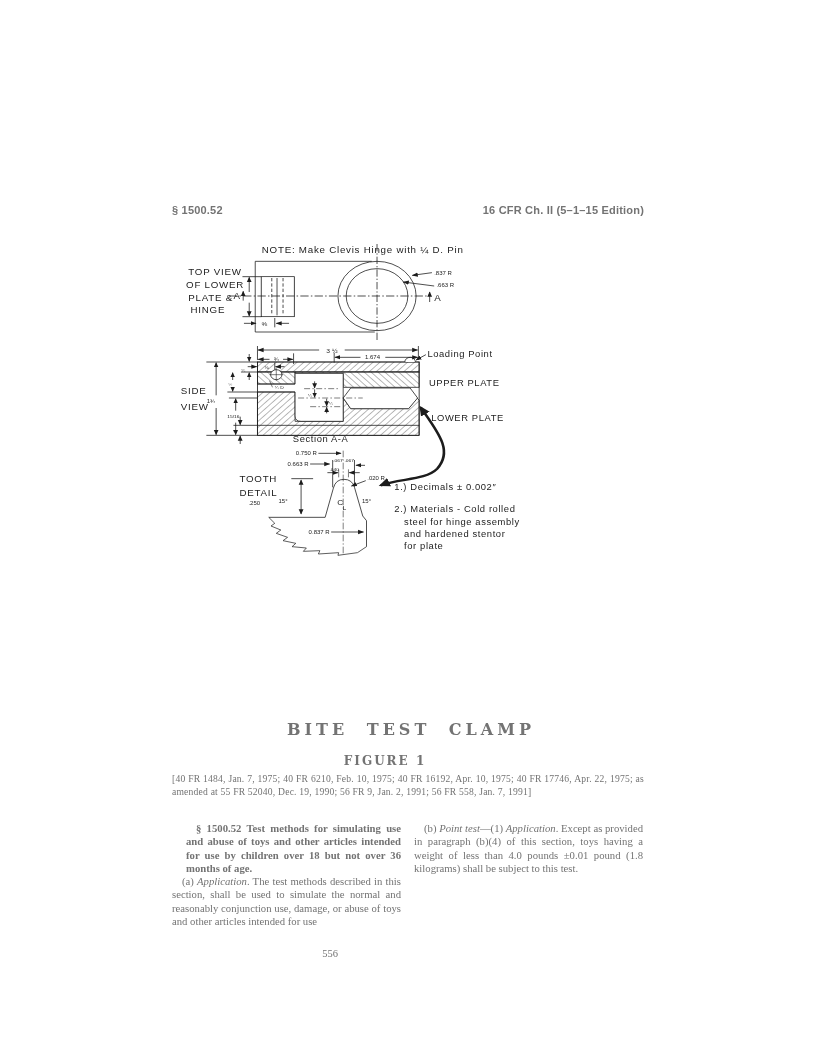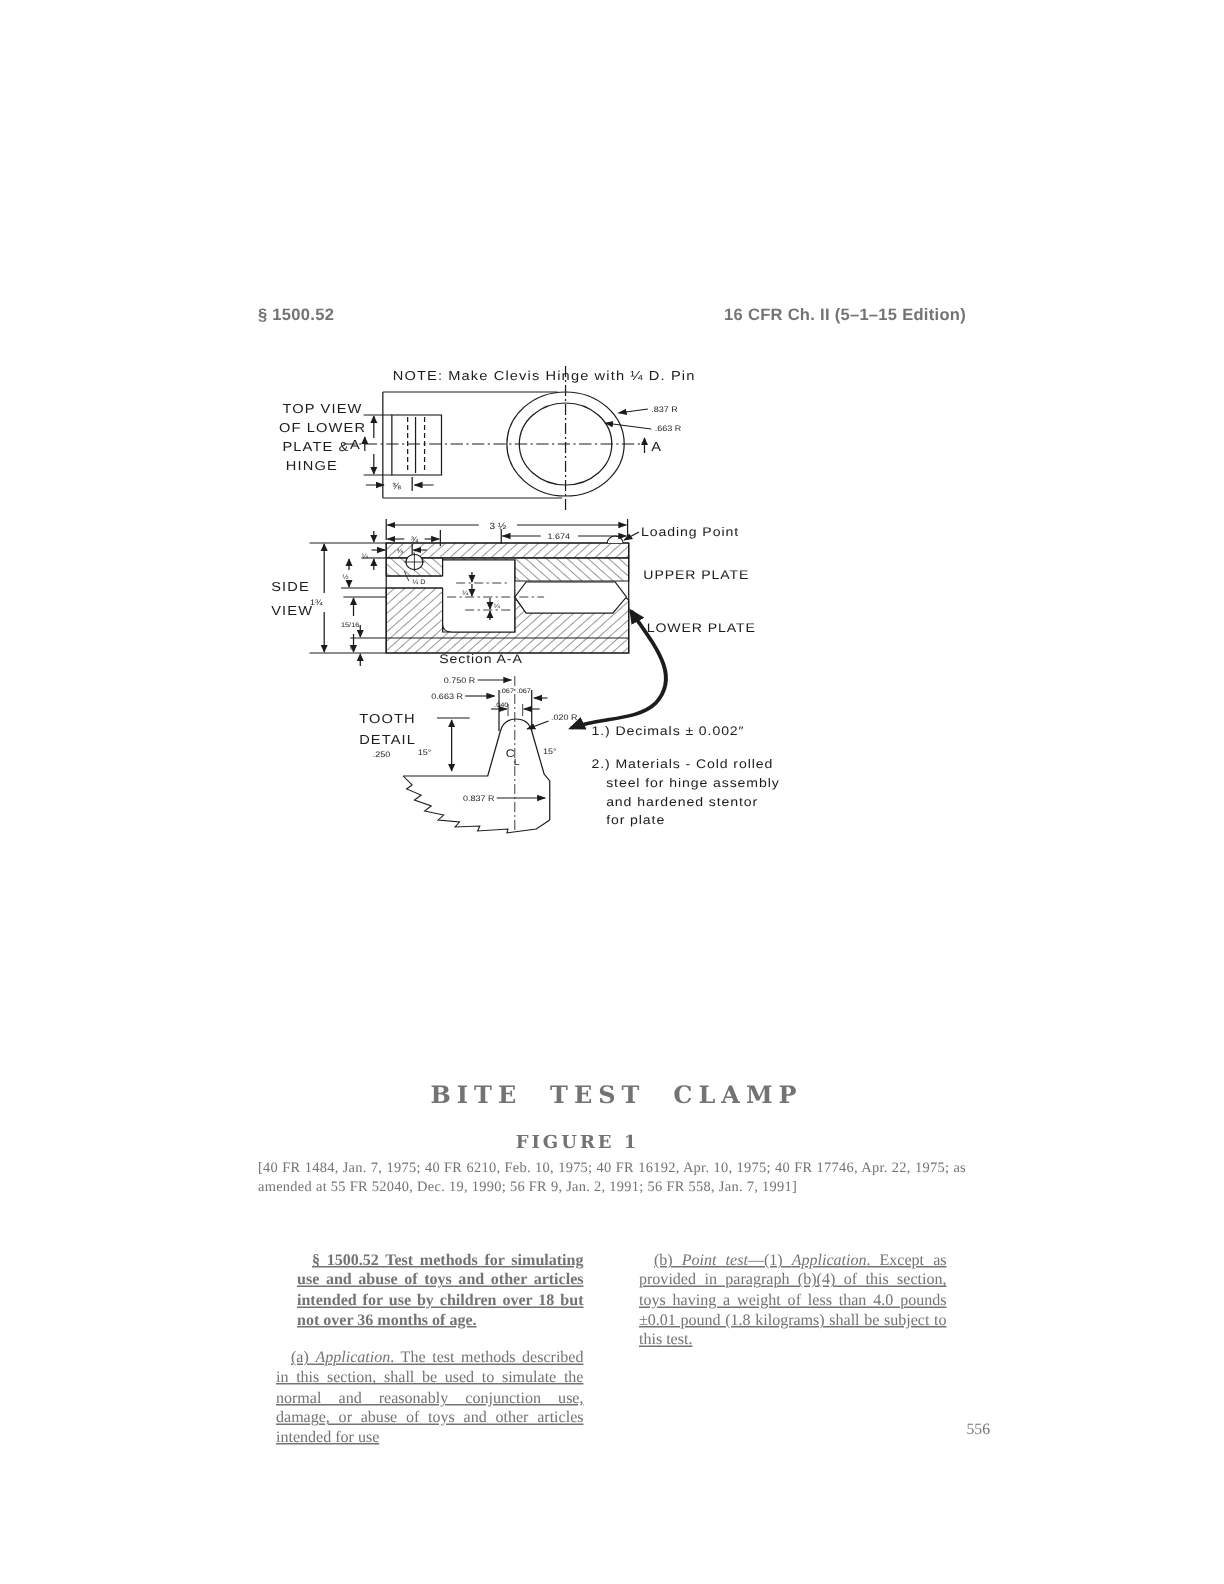--- a/index.html
+++ b/index.html
@@ -22,25 +22,25 @@
         font-family:"DejaVu Serif", serif;font-weight:bold;font-size:16px;letter-spacing:4px;word-spacing:9px;}
   .cap2{position:absolute;left:235px;top:742px;width:300px;text-align:center;
         font-family:"DejaVu Serif", serif;font-weight:bold;font-size:12px;letter-spacing:2px;margin-top:12px;}
   
   .cite{position:absolute;left:172px;top:773px;width:472px;font-size:9.6px;line-height:12.5px;
         text-align:justify;letter-spacing:.2px;}
   
   .cols{position:absolute;left:172px;top:822px;width:472px;display:flex;gap:13px;}
   .col{width:229px;font-size:10.7px;line-height:13.3px;text-align:justify;}
   .h-sec{font-weight:bold;padding-left:14px;text-indent:-14px;margin:0 0 3px 0;}
-  .col p{margin:12px;text-indent:10px;text-decoration:underline;}
+  .col p{margin:0;text-indent:10px;}
   .col p.cont{text-indent:0;}
   .it{font-style:italic;}
   
-  .pnum{position:absolute;left:0;top:948px;width:660px;text-align:right;font-size:10.5px;}
+  .pnum{position:absolute;left:0;top:948px;width:660px;text-align:center;font-size:10.5px;}
 </style>
 </head>
 <body>
 
 <div class="page">
 
   <div class="hdr">
     <span>§ 1500.52</span>
     <span>16 CFR Ch. II (5–1–15 Edition)</span>
   </div>

